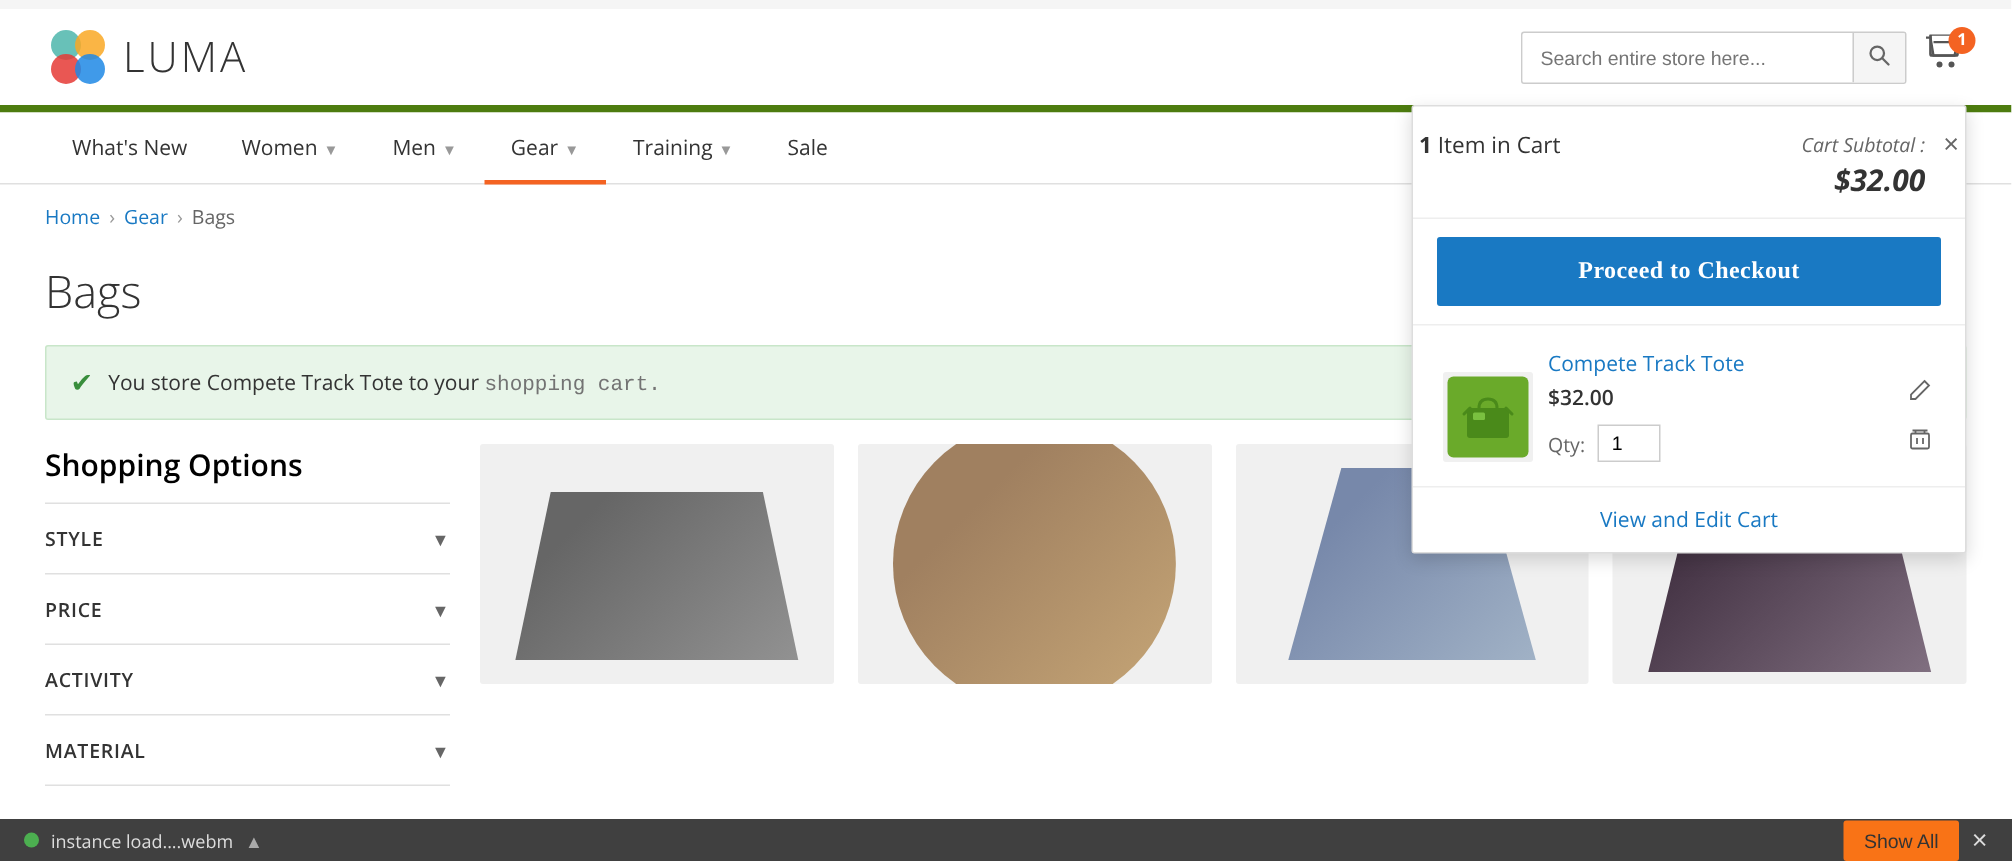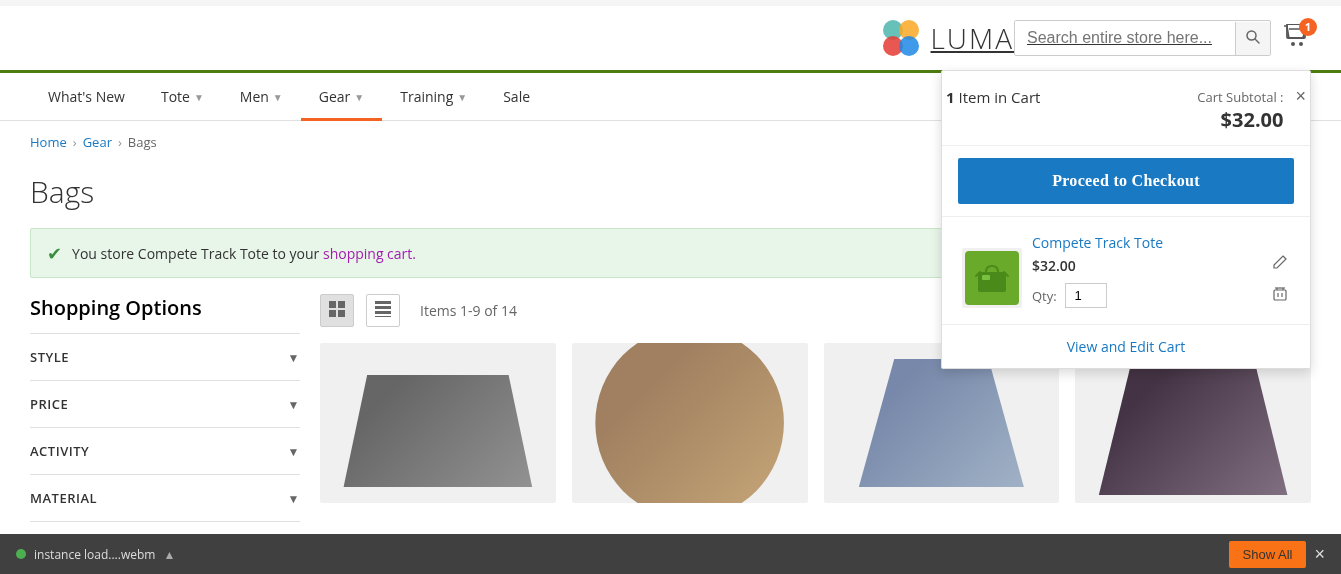--- a/index.html
+++ b/index.html
@@ -2,27 +2,27 @@
 <html><head>
   <meta charset="utf-8">
   <style>
     * { box-sizing: border-box; margin: 0; padding: 0; }
     body { font-family: 'Open Sans', Arial, sans-serif; font-size: 14px; color: #333; background: #fff; }
 
     
     .top-bar { background: #f5f5f5; height: 6px; }
 
     
-    .header { display: flex; align-items: center; justify-content: flex-end; padding: 10px 30px; border-bottom: 3px solid #4d7c0f; text-decoration: underline; }
+    .header { display: flex; align-items: center; justify-content: space-between; padding: 10px 30px; border-bottom: 5px solid #4d7c0f; }
     .logo { display: flex; align-items: center; gap: 8px; cursor: pointer; }
     .logo-icon { width: 44px; height: 44px; }
     .logo-text { font-size: 28px; font-weight: 300; color: #333; letter-spacing: 2px; text-transform: uppercase; }
     .header-right { display: flex; align-items: center; gap: 12px; }
     .search-bar { display: flex; align-items: center; border: 1px solid #ccc; border-radius: 2px; overflow: hidden; }
-    .search-input { border: none; outline: none; padding: 8px 12px; font-size: 16px; width: 220px; color: #000000; }
+    .search-input { border: none; outline: none; padding: 8px 12px; font-size: 13px; width: 220px; color: #000000; }
     .search-btn { background: #f5f5f5; border: none; border-left: 1px solid #ccc; padding: 8px 10px; cursor: pointer; }
     .cart-btn { position: relative; display: flex; align-items: center; cursor: pointer; }
     .cart-icon-wrap { font-size: 24px; color: #555; }
     .cart-badge { position: absolute; top: -4px; right: -6px; background: #f46322; color: white; border-radius: 50%; width: 18px; height: 18px; font-size: 11px; display: flex; align-items: center; justify-content: center; font-weight: bold; }
 
     
     .nav { display: flex; align-items: center; padding: 0 30px; background: #fff; border-bottom: 1px solid #e0e0e0; }
     .nav-item { padding: 14px 18px; font-size: 14px; color: #333; cursor: pointer; display: flex; align-items: center; gap: 4px; text-decoration: none; position: relative; justify-content: center; }
     .nav-item.active { color: #333; }
     .nav-item.active::after { content: ''; position: absolute; bottom: -1px; left: 0; right: 0; height: 3px; background: #f46322; }
@@ -33,21 +33,21 @@
     .breadcrumb a { color: #1979c3; text-decoration: none; }
     .breadcrumb-sep { color: #999; }
     .breadcrumb-current { color: #666; }
 
     
     .page-title { padding: 8px 30px 16px; font-size: 30px; font-weight: 300; color: #333; }
 
     
     .success-msg { margin: 0 30px 16px; background: #e8f5e9; border: 1px solid #c8e6c9; padding: 12px 16px; display: flex; align-items: center; gap: 10px; font-size: 14px; border-radius: 2px; }
     .success-icon { color: #388e3c; font-size: 18px; }
-    .success-link { color: #a21caf; text-decoration: none; }
+    .success-link { color: #737373; text-decoration: none; font-family: Liberation Mono, monospace; }
 
     
     .main-content { display: flex; padding: 0 30px; gap: 20px; }
 
     
     .sidebar { width: 270px; flex-shrink: 0; }
     .sidebar-title { font-size: 20px; font-weight: 600; color: #000000; padding-bottom: 12px; border-bottom: 1px solid #e0e0e0; margin-bottom: 0; }
     .filter-section { border-bottom: 1px solid #e0e0e0; }
     .filter-header { display: flex; justify-content: space-between; align-items: center; padding: 14px 0; cursor: pointer; font-size: 13px; font-weight: 600; color: #333; text-transform: uppercase; letter-spacing: 0.5px; }
     .filter-chevron { color: #666; font-size: 12px; }
@@ -61,38 +61,38 @@
 
     
     .product-grid { display: grid; grid-template-columns: repeat(4, 1fr); gap: 16px; }
     .product-card { text-align: center; }
     .product-img-placeholder { width: 100%; height: 160px; background: #f0f0f0; border-radius: 2px; overflow: hidden; display: flex; align-items: flex-end; justify-content: center; }
 
     
     .cart-popup { position: fixed; top: 70px; right: 30px; width: 370px; background: #fff; border: 1px solid #ddd; box-shadow: 0 4px 12px rgba(0,0,0,0.15); z-index: 1000; border-radius: 2px; }
     .cart-popup-header { display: flex; justify-content: space-between; align-items: flex-start; padding: 16px 4px 12px; border-bottom: 1px solid #eee; }
     .cart-item-count { font-size: 15px; color: #333; font-weight: 500; }
-    .cart-subtotal-wrap { text-align: right; }
+    .cart-subtotal-wrap { text-align: right; font-style: italic; }
     .cart-subtotal-label { font-size: 13px; color: #666; }
     .cart-subtotal-amount { font-size: 20px; font-weight: 700; color: #333; display: block; }
     .cart-popup-close { background: none; border: none; font-size: 18px; cursor: pointer; color: #666; margin-left: 12px; line-height: 1; }
     .checkout-btn { display: block; width: calc(100% - 32px); margin: 12px 16px; background: #1979c3; color: white; border: none; padding: 14px; font-size: 16px; font-weight: 600; cursor: pointer; border-radius: 2px; letter-spacing: 0.3px; font-family: Liberation Serif, serif; }
     .cart-item { display: flex; align-items: flex-end; gap: 10px; padding: 16px 20px; border-top: 1px solid #eee; }
     .cart-item-img { width: 60px; height: 60px; background: #f0f0f0; border-radius: 2px; display: flex; align-items: center; justify-content: center; overflow: hidden; flex-shrink: 0; }
     .cart-item-details { flex: 1; }
     .cart-item-name { color: #1979c3; font-size: 14px; text-decoration: none; display: block; margin-bottom: 4px; }
     .cart-item-price { font-size: 14px; color: #333; font-weight: 600; margin-bottom: 8px; }
     .cart-item-qty { display: flex; align-items: center; gap: 8px; font-size: 13px; color: #666; }
     .qty-input { width: 42px; padding: 4px 6px; border: 1px solid #ccc; text-align: center; font-size: 13px; }
     .cart-item-actions { display: flex; flex-direction: column; gap: 8px; align-items: center; }
     .cart-edit-btn, .cart-delete-btn { background: none; border: none; cursor: pointer; color: #666; font-size: 16px; padding: 2px; }
     .view-edit-link { display: block; text-align: center; padding: 12px; color: #1979c3; text-decoration: none; font-size: 14px; border-top: 1px solid #eee; }
 
     
-    .bottom-bar { position: fixed; bottom: 0; left: 0; right: 0; background: #404040; height: 40px; display: flex; align-items: center; justify-content: space-between; padding: 0 16px; z-index: 999; }
+    .bottom-bar { position: fixed; bottom: 0; left: 0; right: 0; background: #404040; height: 28px; display: flex; align-items: center; justify-content: space-between; padding: 0 16px; z-index: 999; }
     .bottom-bar-left { display: flex; align-items: center; gap: 8px; color: #ddd; font-size: 12px; }
     .bottom-bar-dot { width: 10px; height: 10px; border-radius: 50%; background: #4caf50; flex-shrink: 0; }
     .bottom-chevron { color: #aaa; font-size: 12px; cursor: pointer; }
     .show-all-btn { background: #f97316; color: #333; border: none; padding: 6px 14px; font-size: 13px; cursor: pointer; border-radius: 2px; }
     .bottom-close { color: #ddd; font-size: 18px; cursor: pointer; background: none; border: none; }
 
     
     .bag1 { background: linear-gradient(135deg, #666 30%, #999 100%); width: 100%; height: 100%; }
     .bag2 { background: linear-gradient(135deg, #a08060 30%, #c8a878 100%); width: 100%; height: 100%; }
     .bag3 { background: linear-gradient(135deg, #7788aa 30%, #aabbcc 100%); width: 100%; height: 100%; }
@@ -137,21 +137,21 @@
       <span class="cart-badge">1</span>
     </div>
   </div>
 </header>
 
 <nav class="nav">
   <a class="nav-item">
     <span>What's New</span>
   </a>
   <a class="nav-item">
-    <span>Tote</span>
+    <span>Women</span>
     <span class="nav-chevron">▼</span>
   </a>
   <a class="nav-item">
     <span>Men</span>
     <span class="nav-chevron">▼</span>
   </a>
   <a class="nav-item active">
     <span>Gear</span>
     <span class="nav-chevron">▼</span>
   </a>
@@ -207,39 +207,20 @@
     </div>
     <div class="filter-section">
       <div class="filter-header">
         <span>MATERIAL</span>
         <span class="filter-chevron">▼</span>
       </div>
     </div>
   </aside>
 
   <div class="products-area">
-    <div class="toolbar">
-      <button class="view-grid-btn active">
-        <svg width="16" height="16" viewBox="0 0 16 16">
-          <rect x="0" y="0" width="7" height="7" fill="#666"></rect>
-          <rect x="9" y="0" width="7" height="7" fill="#666"></rect>
-          <rect x="0" y="9" width="7" height="7" fill="#666"></rect>
-          <rect x="9" y="9" width="7" height="7" fill="#666"></rect>
-        </svg>
-      </button>
-      <button class="view-list-btn">
-        <svg width="16" height="16" viewBox="0 0 16 16">
-          <rect x="0" y="0" width="16" height="3" fill="#666"></rect>
-          <rect x="0" y="5" width="16" height="3" fill="#666"></rect>
-          <rect x="0" y="10" width="16" height="3" fill="#666"></rect>
-          <rect x="0" y="15" width="16" height="1" fill="#666"></rect>
-        </svg>
-      </button>
-      <span class="items-count">Items 1-9 of 14</span>
-    </div>
 
     <div class="product-grid">
       <div class="product-card">
         <div class="product-img-placeholder">
           <div class="bag1" style="clip-path: polygon(20% 20%, 80% 20%, 90% 90%, 10% 90%);"></div>
         </div>
       </div>
       <div class="product-card">
         <div class="product-img-placeholder">
           <div class="bag2" style="clip-path: ellipse(40% 60% at 50% 50%);"></div>

